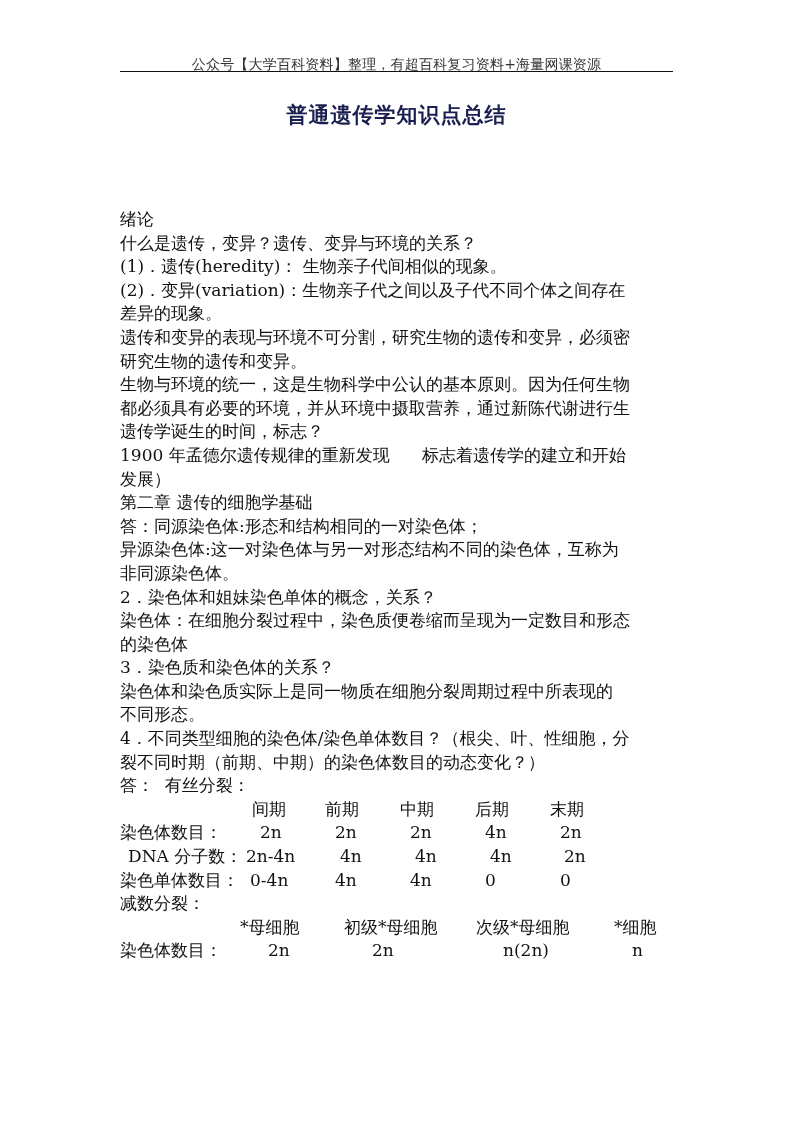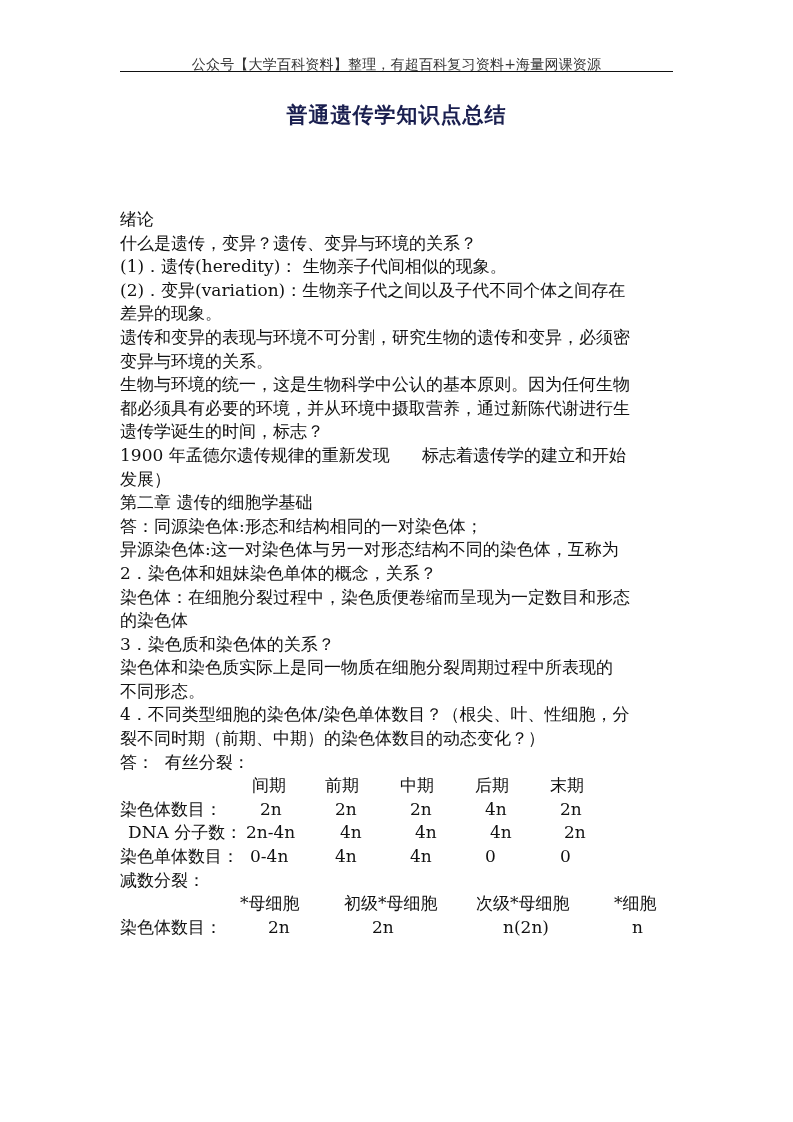--- a/index.html
+++ b/index.html
@@ -26,29 +26,30 @@
 
 <div class="title">普通遗传学知识点总结</div>
 
 <div class="body">
   <div class="line">绪论</div>
   <div class="line">什么是遗传，变异？遗传、变异与环境的关系？</div>
   <div class="line">(1)．遗传(heredity)： 生物亲子代间相似的现象。</div>
   <div class="line">(2)．变异(variation)：生物亲子代之间以及子代不同个体之间存在</div>
   <div class="line">差异的现象。</div>
   <div class="line">遗传和变异的表现与环境不可分割，研究生物的遗传和变异，必须密</div>
-  <div class="line">变异与环境的关系。</div>
+  <div class="line">研究生物的遗传和变异。</div>
   <div class="line">生物与环境的统一，这是生物科学中公认的基本原则。因为任何生物</div>
   <div class="line">都必须具有必要的环境，并从环境中摄取营养，通过新陈代谢进行生</div>
   <div class="line">遗传学诞生的时间，标志？</div>
   <div class="line">1900 年孟德尔遗传规律的重新发现      标志着遗传学的建立和开始</div>
   <div class="line">发展）</div>
   <div class="line">第二章 遗传的细胞学基础</div>
   <div class="line">答：同源染色体:形态和结构相同的一对染色体；</div>
   <div class="line">异源染色体:这一对染色体与另一对形态结构不同的染色体，互称为</div>
+  <div class="line">非同源染色体。</div>
   <div class="line">2．染色体和姐妹染色单体的概念，关系？</div>
   <div class="line">染色体：在细胞分裂过程中，染色质便卷缩而呈现为一定数目和形态</div>
   <div class="line">的染色体</div>
   <div class="line">3．染色质和染色体的关系？</div>
   <div class="line">染色体和染色质实际上是同一物质在细胞分裂周期过程中所表现的</div>
   <div class="line">不同形态。</div>
   <div class="line">4．不同类型细胞的染色体/染色单体数目？（根尖、叶、性细胞，分</div>
   <div class="line">裂不同时期（前期、中期）的染色体数目的动态变化？）</div>
   <div class="line">答：  有丝分裂：</div>
 

